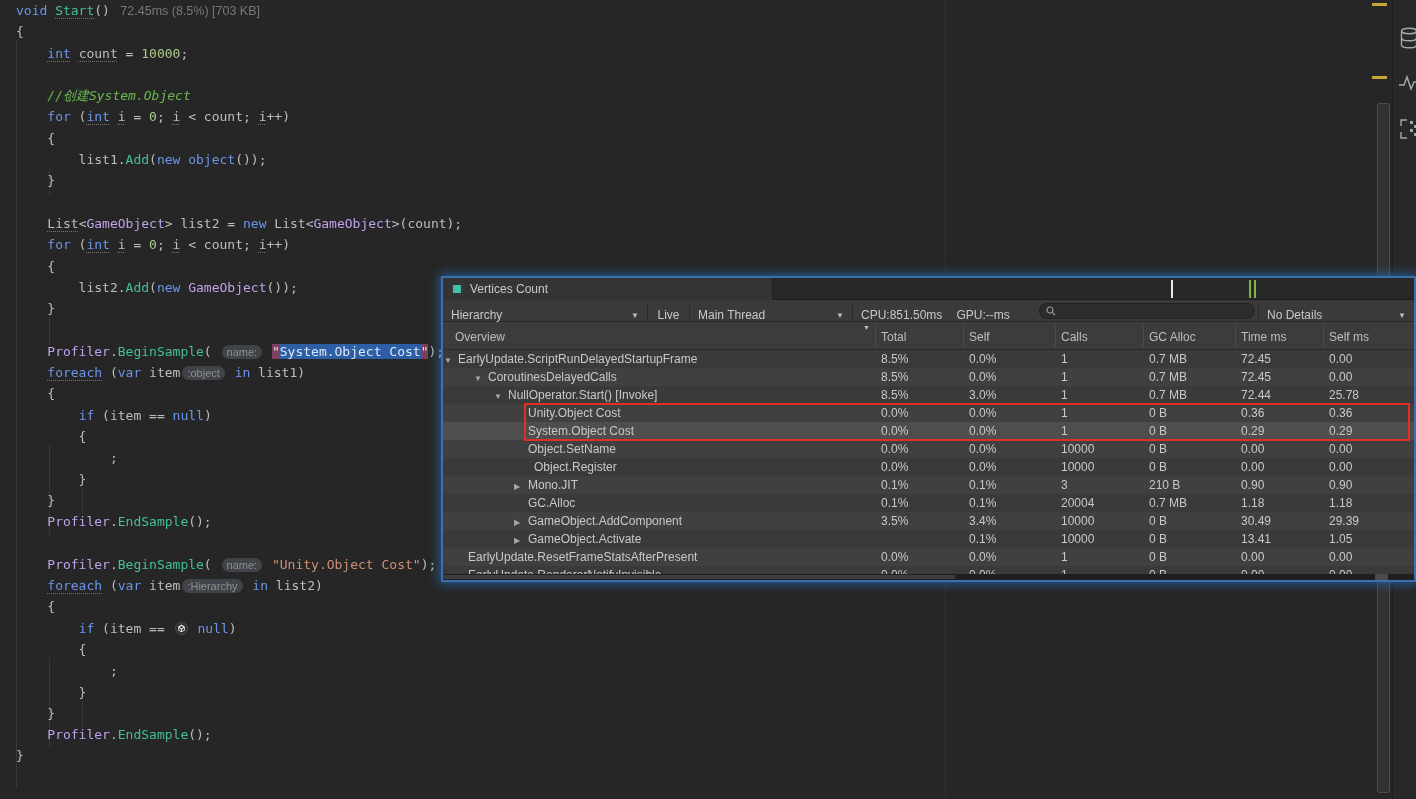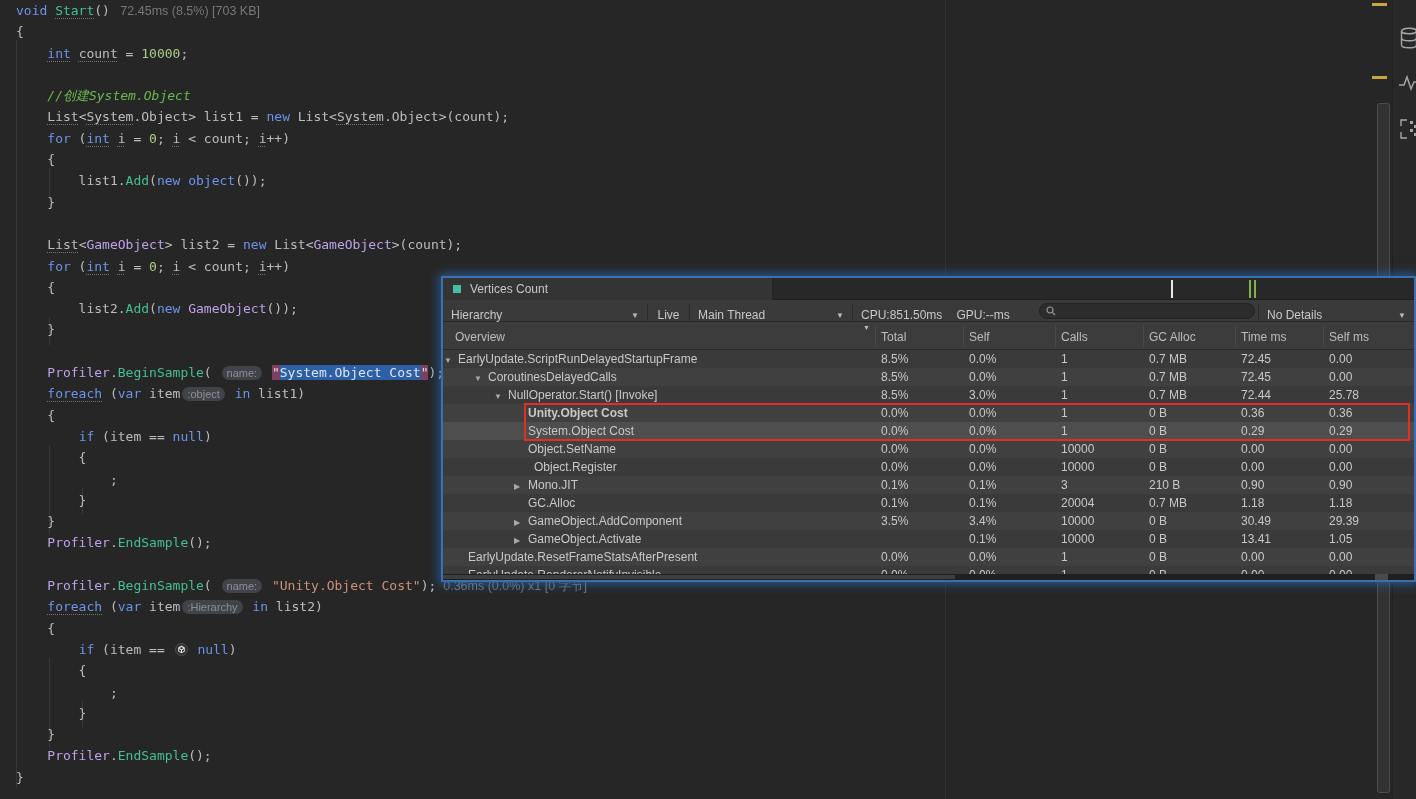--- a/index.html
+++ b/index.html
@@ -81,21 +81,20 @@
   <div class="guide" style="left:49px; top:445px; height:90px;"></div>
   <div class="guide" style="left:82px; top:488px; height:26px;"></div>
   <div class="guide" style="left:49px; top:658px; height:90px;"></div>
   <div class="guide" style="left:82px; top:701px; height:26px;"></div>
   <div id="code-lines">
       <div class="code-line"><span class="kw">void </span><span class="m du">Start</span><span class="pl">()</span><span class="ann">   72.45ms (8.5%) [703 KB]</span></div>
       <div class="code-line"><span class="pl">{</span></div>
       <div class="code-line"><span class="pl">    </span><span class="kw du">int</span><span class="pl"> </span><span class="pl du">count</span><span class="pl"> = </span><span class="num">10000</span><span class="pl">;</span></div>
       <div class="code-line"></div>
       <div class="code-line"><span class="pl">    </span><span class="com">//创建System.Object</span></div>
-      <div class="code-line"><span class="pl">    </span><span class="pl du">List</span><span class="pl">&lt;</span><span class="pl du">System</span><span class="pl">.Object&gt; list1 = </span><span class="kw">new</span><span class="pl"> List&lt;</span><span class="pl du">System</span><span class="pl">.Object&gt;(count);</span></div>
       <div class="code-line"><span class="pl">    </span><span class="kw">for</span><span class="pl"> (</span><span class="kw du">int</span><span class="pl"> </span><span class="pl du">i</span><span class="pl"> = </span><span class="num">0</span><span class="pl">; </span><span class="pl du">i</span><span class="pl"> &lt; count; </span><span class="pl du">i</span><span class="pl">++)</span></div>
       <div class="code-line"><span class="pl">    {</span></div>
       <div class="code-line"><span class="pl">        list1.</span><span class="m">Add</span><span class="pl">(</span><span class="kw">new</span><span class="pl"> </span><span class="kw">object</span><span class="pl">());</span></div>
       <div class="code-line"><span class="pl">    }</span></div>
       <div class="code-line"></div>
       <div class="code-line"><span class="pl">    </span><span class="pl du">List</span><span class="pl">&lt;</span><span class="ty">GameObject</span><span class="pl">&gt; list2 = </span><span class="kw">new</span><span class="pl"> List&lt;</span><span class="ty">GameObject</span><span class="pl">&gt;(count);</span></div>
       <div class="code-line"><span class="pl">    </span><span class="kw">for</span><span class="pl"> (</span><span class="kw du">int</span><span class="pl"> </span><span class="pl du">i</span><span class="pl"> = </span><span class="num">0</span><span class="pl">; </span><span class="pl du">i</span><span class="pl"> &lt; count; </span><span class="pl du">i</span><span class="pl">++)</span></div>
       <div class="code-line"><span class="pl">    {</span></div>
       <div class="code-line"><span class="pl">        list2.</span><span class="m">Add</span><span class="pl">(</span><span class="kw">new</span><span class="pl"> </span><span class="ty">GameObject</span><span class="pl">());</span></div>
       <div class="code-line"><span class="pl">    }</span></div>
@@ -231,21 +230,21 @@
       <div class="prow">
         <span class="pname" style="padding-left: 51px;"><span class="arr">▼</span><span>NullOperator.Start() [Invoke]</span></span>
         <span class="pcell" style="left: 438px;">8.5%</span>
         <span class="pcell" style="left: 526px;">3.0%</span>
         <span class="pcell" style="left: 618px;">1</span>
         <span class="pcell" style="left: 706px;">0.7 MB</span>
         <span class="pcell" style="left: 798px; text-align: right;">72.44</span>
         <span class="pcell" style="left: 886px;">25.78</span>
       </div>
       <div class="prow alt">
-        <span class="pname" style="padding-left: 85px; font-weight: bold;"><span>Unity.Object Cost</span></span>
+        <span class="pname" style="padding-left: 85px;"><span>Unity.Object Cost</span></span>
         <span class="pcell" style="left: 438px;">0.0%</span>
         <span class="pcell" style="left: 526px;">0.0%</span>
         <span class="pcell" style="left: 618px;">1</span>
         <span class="pcell" style="left: 706px;">0 B</span>
         <span class="pcell" style="left: 798px;">0.36</span>
         <span class="pcell" style="left: 886px;">0.36</span>
       </div>
       <div class="prow sel">
         <span class="pname" style="padding-left: 85px;"><span>System.Object Cost</span></span>
         <span class="pcell" style="left: 438px;">0.0%</span>

